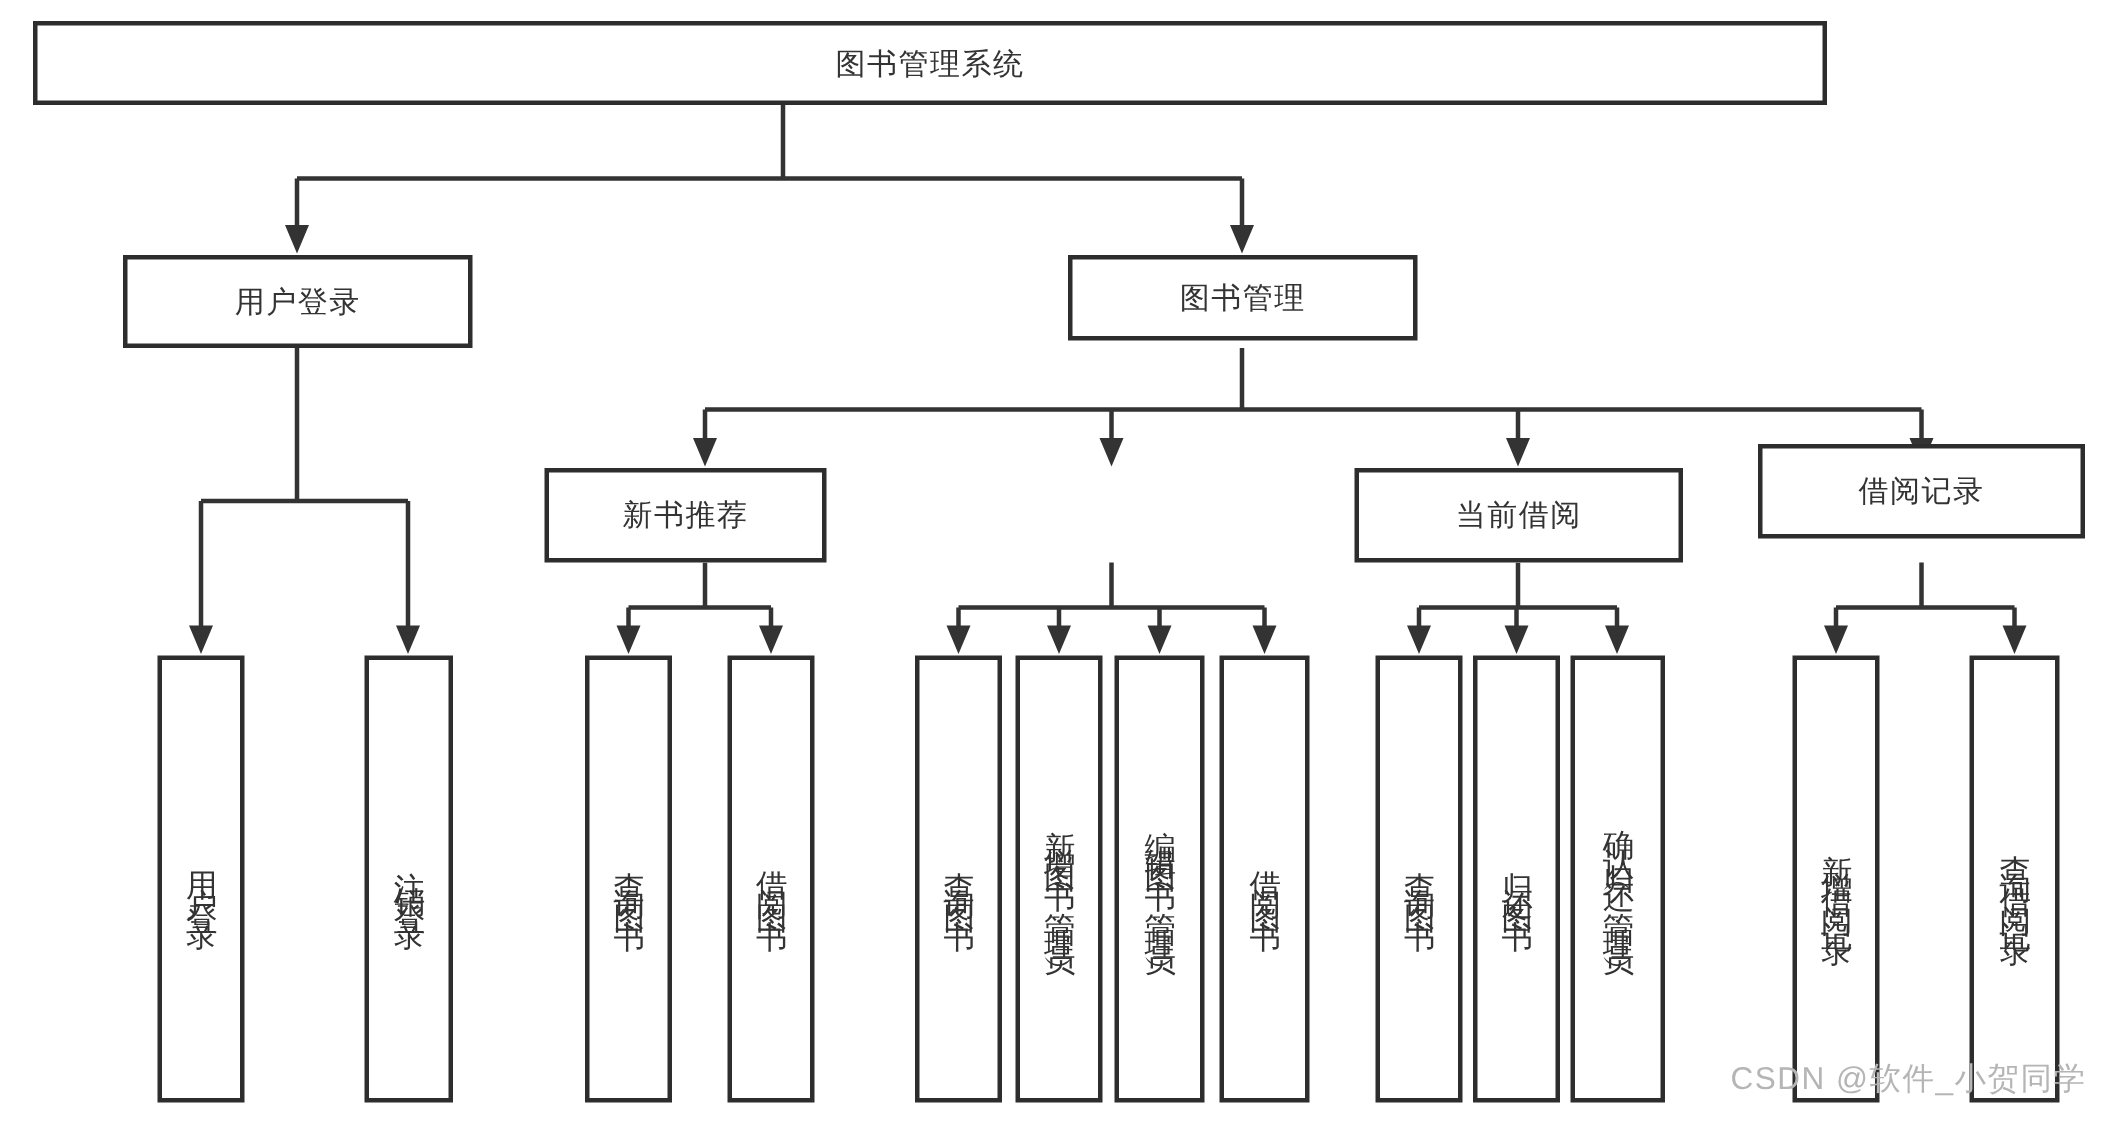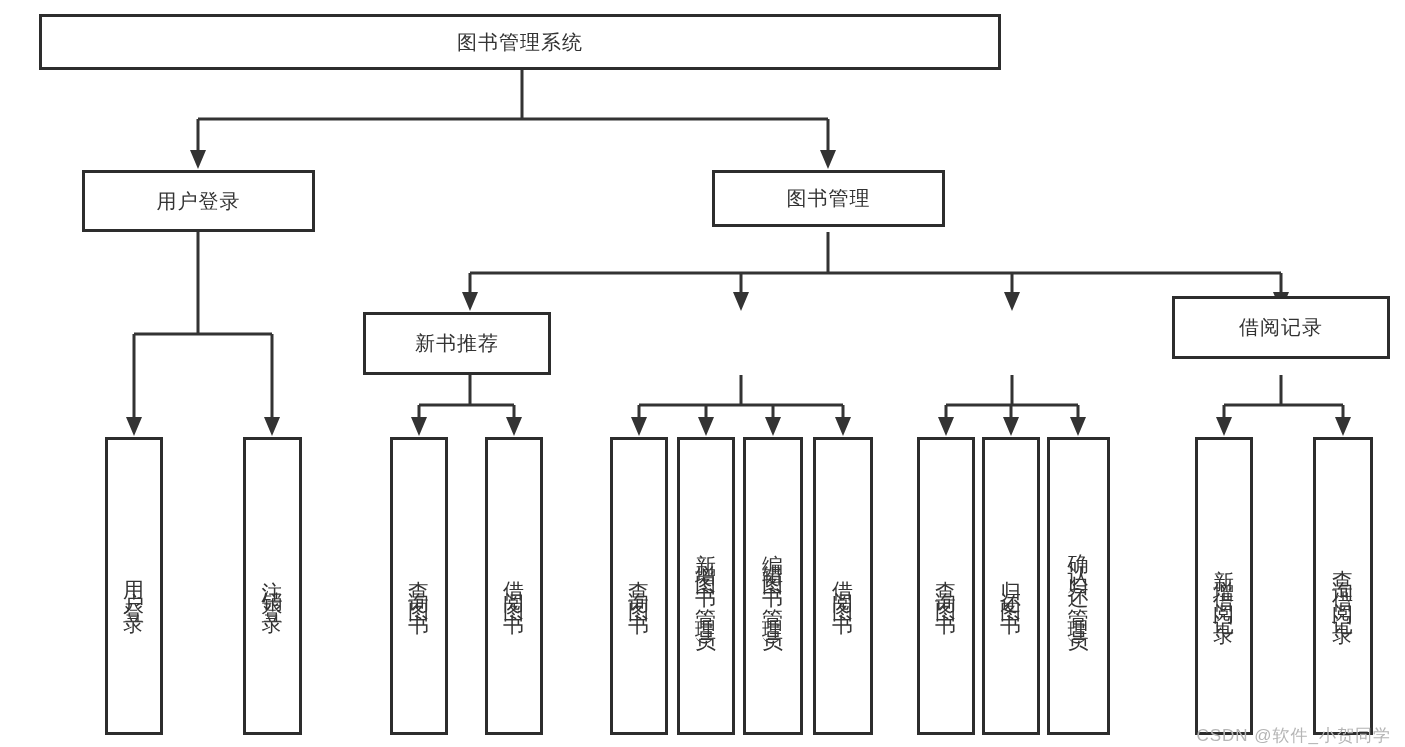--- a/index.html
+++ b/index.html
@@ -12,22 +12,22 @@
     position:absolute; box-sizing:border-box;
     border:3px solid #2d2d2d; background:#ffffff; color:#333333;
     display:flex; align-items:center; justify-content:center; z-index:1;
   }
   .box.h span { font-size:20px; letter-spacing:1px; white-space:nowrap; }
   .box.v span {
     writing-mode:vertical-rl; text-orientation:mixed;
     font-size:21px; letter-spacing:11px; line-height:1; white-space:nowrap;
   }
   .watermark {
-    position:absolute; right:14px; bottom:0; z-index:2;
-    font-size:17px; color:#b5b5b5; letter-spacing:1px; white-space:nowrap;
+    position:absolute; right:14px; bottom:14px; z-index:2;
+    font-size:21px; color:#b5b5b5; letter-spacing:1px; white-space:nowrap;
   }
 </style>
 </head>
 <body>
 
 <div class="stage">
 
   <svg class="connectors" viewBox="0 0 1405 747" aria-hidden="true">
 
     <path stroke-width="3" fill="none" d="M522,70 L522,119 M198,119 L828,119 M198,119 L198,153 M828,119 L828,153" stroke="#333333"></path>
@@ -49,33 +49,36 @@
              M1004,292 L1020,292 L1012,311 Z  M1273,292 L1289,292 L1281,311 Z
              M126,417 L142,417 L134,436 Z  M264,417 L280,417 L272,436 Z
              M411,417 L427,417 L419,436 Z  M506,417 L522,417 L514,436 Z
              M631,417 L647,417 L639,436 Z  M698,417 L714,417 L706,436 Z
              M765,417 L781,417 L773,436 Z  M835,417 L851,417 L843,436 Z
              M938,417 L954,417 L946,436 Z  M1003,417 L1019,417 L1011,436 Z
              M1070,417 L1086,417 L1078,436 Z
              M1216,417 L1232,417 L1224,436 Z  M1335,417 L1351,417 L1343,436 Z" fill="#333333"></path>
   </svg>
 
-  <div class="box h" style="left:39px;top:14px;width:962px;height:56px">
+  <div class="box h" style="left:22px;top:14px;width:1196px;height:56px">
     <span>图书管理系统</span>
   </div>
 
   <div class="box h" style="left:82px;top:170px;width:233px;height:62px">
     <span>用户登录</span>
   </div>
   <div class="box h" style="left:712px;top:170px;width:233px;height:57px">
     <span>图书管理</span>
   </div>
 
   <div class="box h" style="left:363px;top:312px;width:188px;height:63px">
     <span>新书推荐</span>
+  </div>
+  <div class="box h" style="left:903px;top:312px;width:219px;height:63px">
+    <span>当前借阅</span>
   </div>
   <div class="box h" style="left:1172px;top:296px;width:218px;height:63px">
     <span>借阅记录</span>
   </div>
 
   <div class="box v" style="left:105px;top:437px;width:58px;height:298px">
     <span>用户登录</span>
   </div>
   <div class="box v" style="left:243px;top:437px;width:59px;height:298px">
     <span>注销登录</span>

